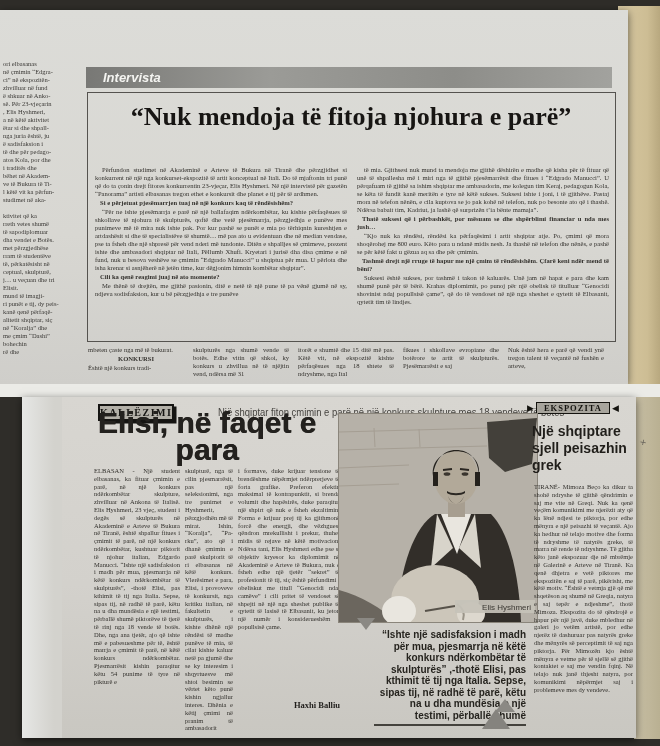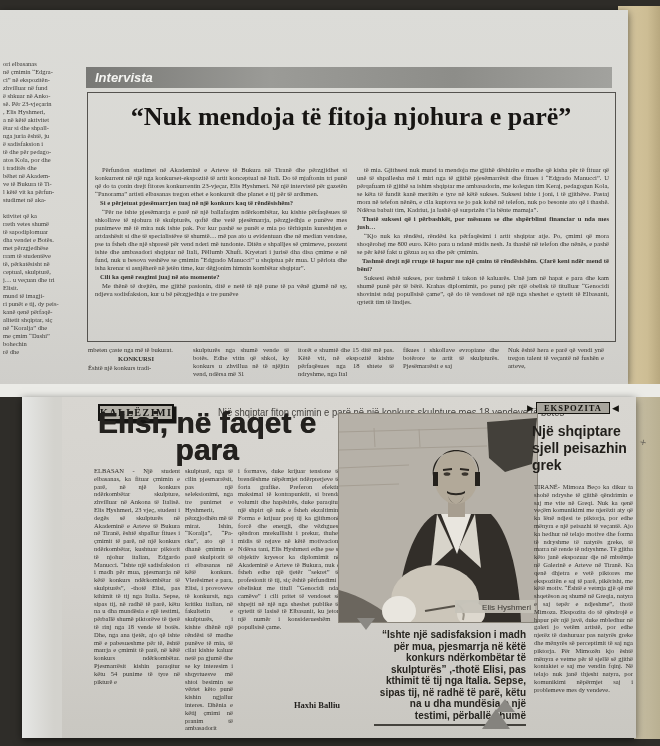--- a/index.html
+++ b/index.html
@@ -10,21 +10,21 @@
   .tape-top{position:absolute;left:618px;top:6px;width:42px;height:380px;
             background:linear-gradient(90deg,#d8c9a2,#cdbd94 70%,#b8a87f);}
   .clip-top{position:absolute;left:0;top:10px;width:628px;height:374px;
             background:linear-gradient(180deg,#dcdcd8 0%,#d8d7d2 60%,#cfceca 100%);
             box-shadow:0 2px 8px rgba(0,0,0,.55);}
   .margin-col{position:absolute;left:3px;top:50px;width:80px;height:312px;overflow:hidden;
               font-size:6.5px;line-height:8px;color:#3c3a37;white-space:pre-line;}
   .bar-intervista{position:absolute;left:86px;top:57px;width:526px;height:21px;
         background:linear-gradient(90deg,#787875,#9b9b97 35%,#8d8d89 70%,#a2a29e);
         color:#f4f4f1;font-family:"Liberation Sans",sans-serif;font-weight:bold;
-        font-style:italic;font-size:13px;line-height:21px;padding-left:9px;box-sizing:border-box;}
+        font-style:italic;font-size:13px;line-height:21px;padding-left:17px;box-sizing:border-box;}
   .frame{position:absolute;left:87px;top:82px;width:527px;height:248px;
          border:1px solid #55534f;}
   .headline1{position:absolute;left:92px;top:92px;width:518px;text-align:center;
              font-weight:bold;font-size:26px;line-height:30px;color:#171513;}
   .headline2{position:absolute;left:92px;top:126px;width:518px;text-align:center;
              font-weight:bold;font-style:italic;font-size:19px;color:#1d1b19;}
   .body-col{position:absolute;top:156px;width:252px;height:168px;overflow:hidden;
             font-size:6.6px;line-height:8px;text-align:justify;color:#34322e;}
   .body-col p{margin:0 0 1px 0;text-indent:7px;}
   .body-col p.q{font-weight:bold;text-indent:5px;}

